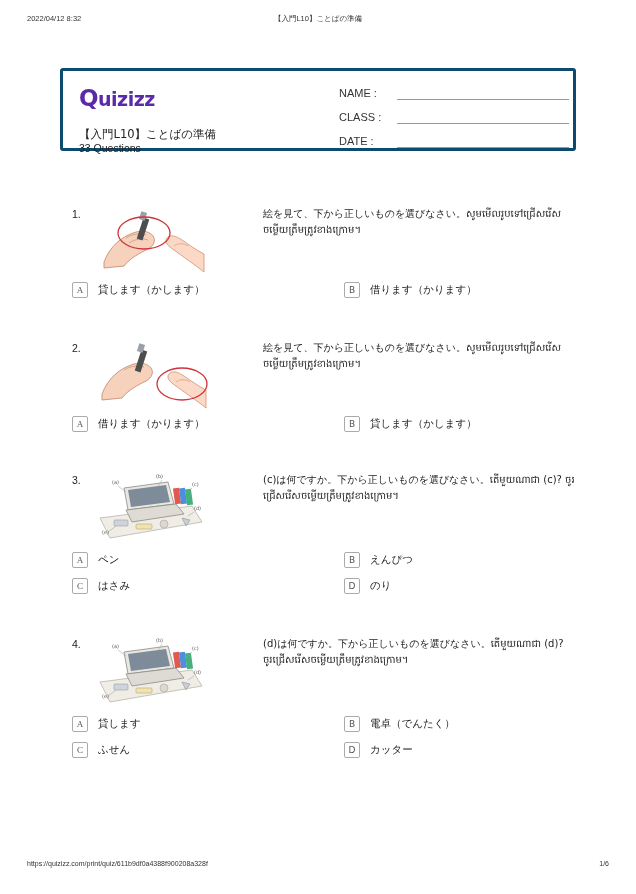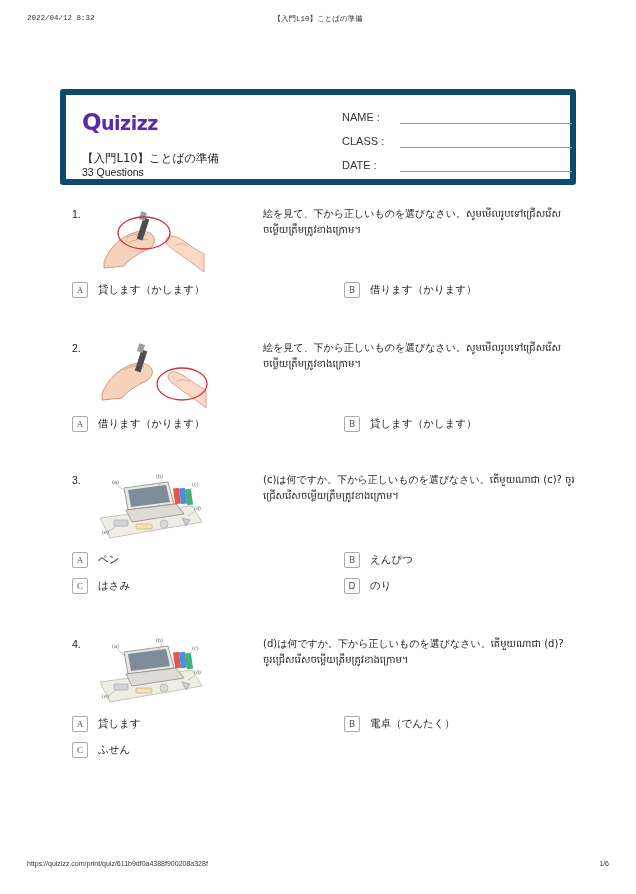--- a/index.html
+++ b/index.html
@@ -23,21 +23,20 @@
   }
   
   .print-header {
     position: absolute;
     top: 14px;
     left: 0;
     width: 636px;
     height: 14px;
     font-size: 7.5px;
     color: #333;
-    font-family: Liberation Mono, monospace;
   }
   .print-header .ph-left {
     position: absolute;
     left: 27px;
     top: 0;
     white-space: nowrap;
   }
   .print-header .ph-center {
     position: absolute;
     left: 0;
@@ -66,26 +65,25 @@
     right: 27px;
     top: 0;
     white-space: nowrap;
   }
   
   .title-card {
     position: absolute;
     left: 60px;
     top: 68px;
     width: 516px;
-    height: 96px;
-    border: 6px solid #0c4a6e;
+    height: 83px;
+    border: 3px solid #0c4a6e;
     border-radius: 3px;
     box-sizing: border-box;
     background: #fff;
-    margin-top: 21px;
   }
   .logo {
     position: absolute;
     left: 16px;
     top: 14px;
     font-size: 19px;
     font-weight: bold;
     letter-spacing: -0.5px;
     color: #5b2aa8;
     font-family: "DejaVu Sans", sans-serif;
@@ -390,20 +388,23 @@
       <div class="options" style="height:56px;">
         <div class="opt col-left" style="top:0;">
           <span class="letter">A</span><span class="otext">貸します</span>
         </div>
         <div class="opt col-right" style="top:0;">
           <span class="letter">B</span><span class="otext">電卓（でんたく）</span>
         </div>
         <div class="opt col-left" style="top:26px;">
           <span class="letter">C</span><span class="otext">ふせん</span>
         </div>
+        <div class="opt col-right" style="top:26px;">
+          <span class="letter">D</span><span class="otext">カッター</span>
+        </div>
       </div>
     </div>
 
   </div>
 
   <div class="print-footer">
     <span class="pf-left">https://quizizz.com/print/quiz/611b9df0a4388f900208a328f</span>
     <span class="pf-right">1/6</span>
   </div>
 

